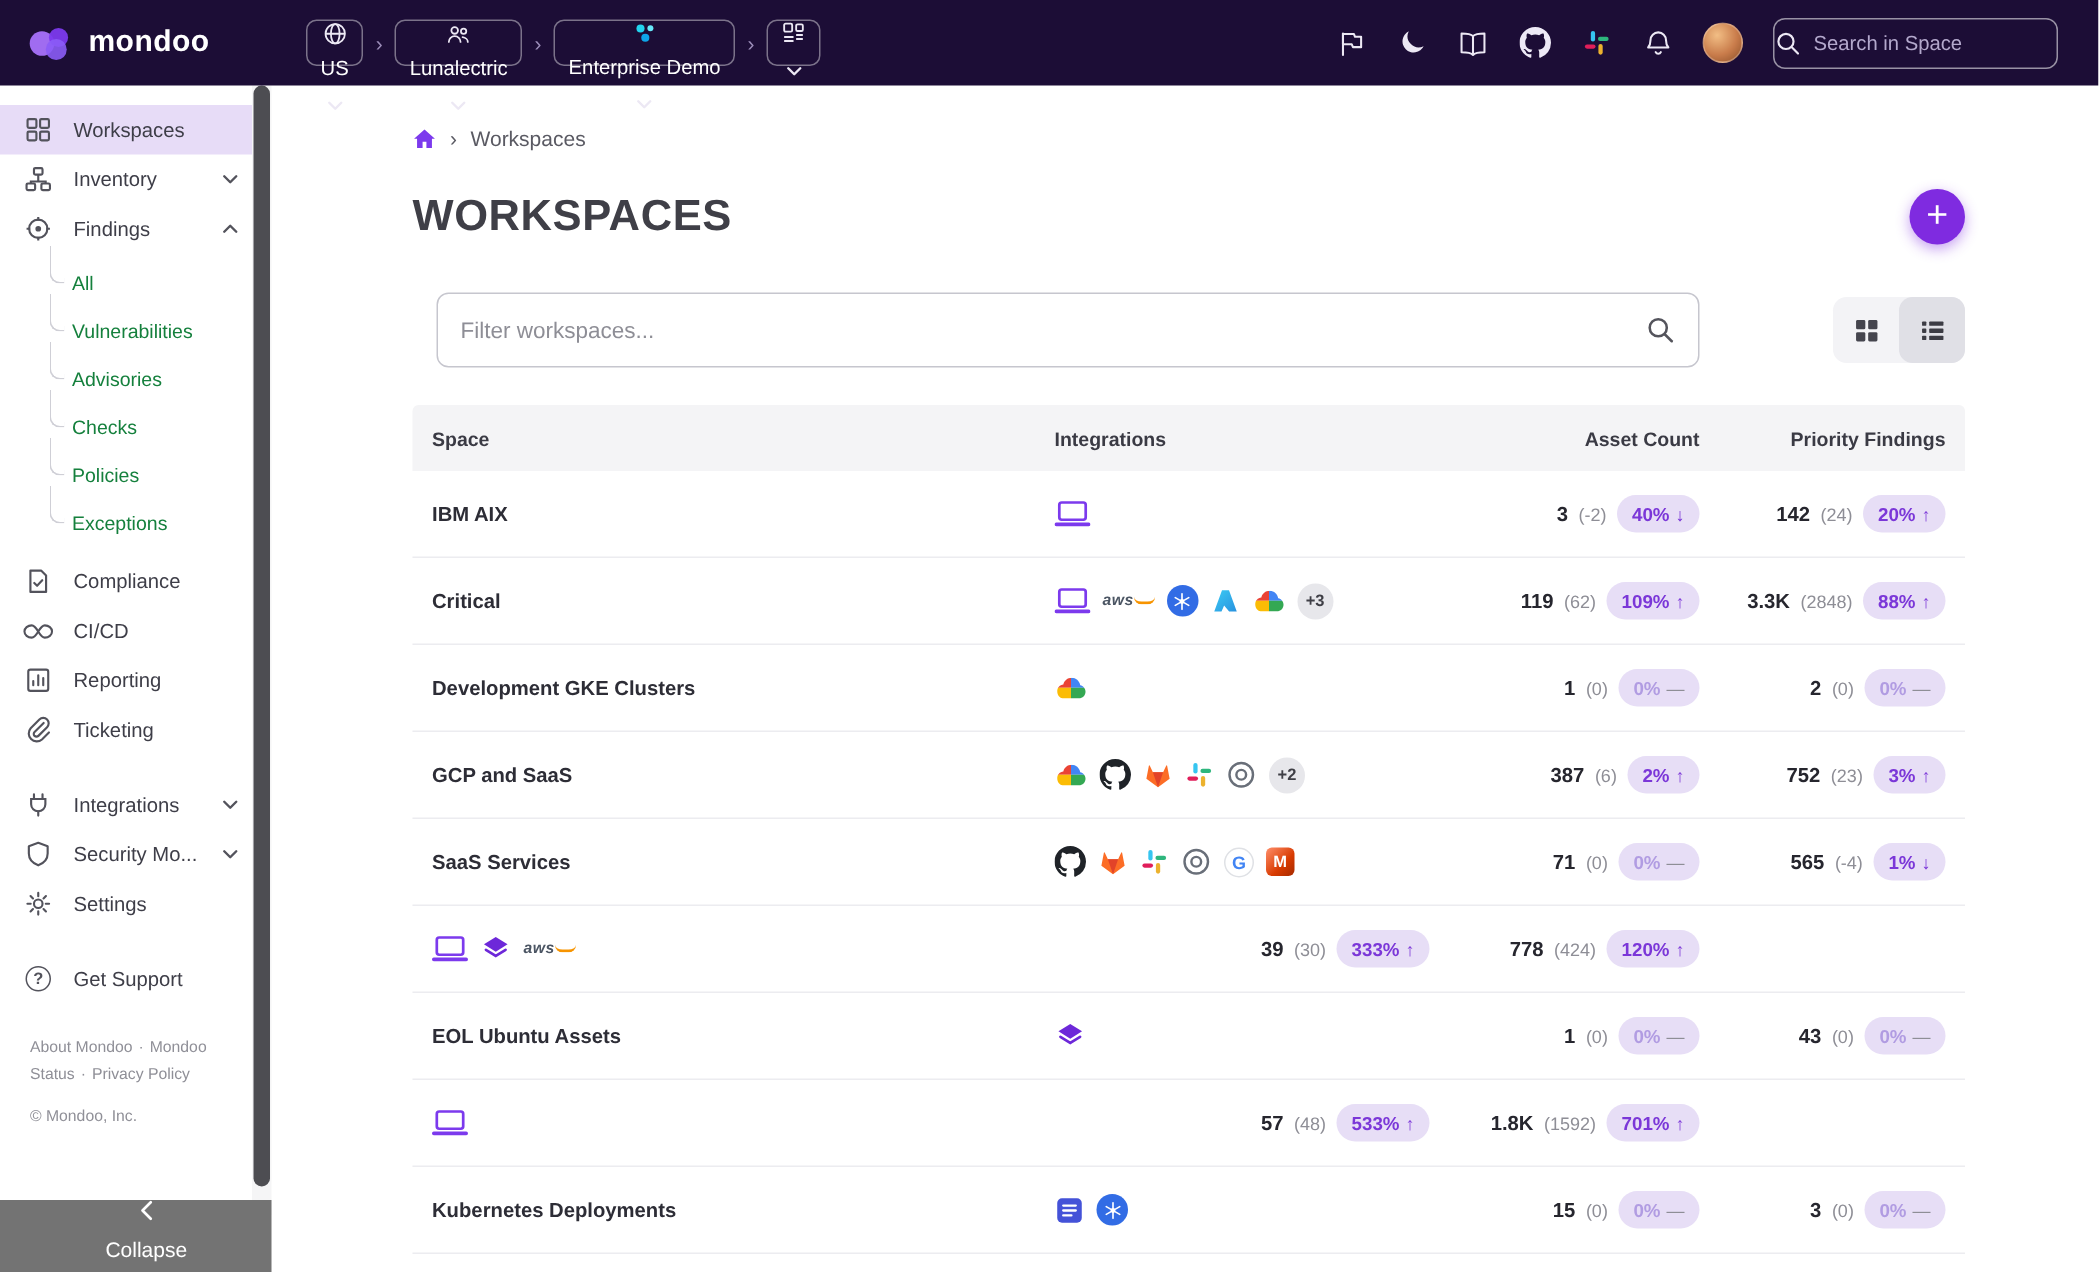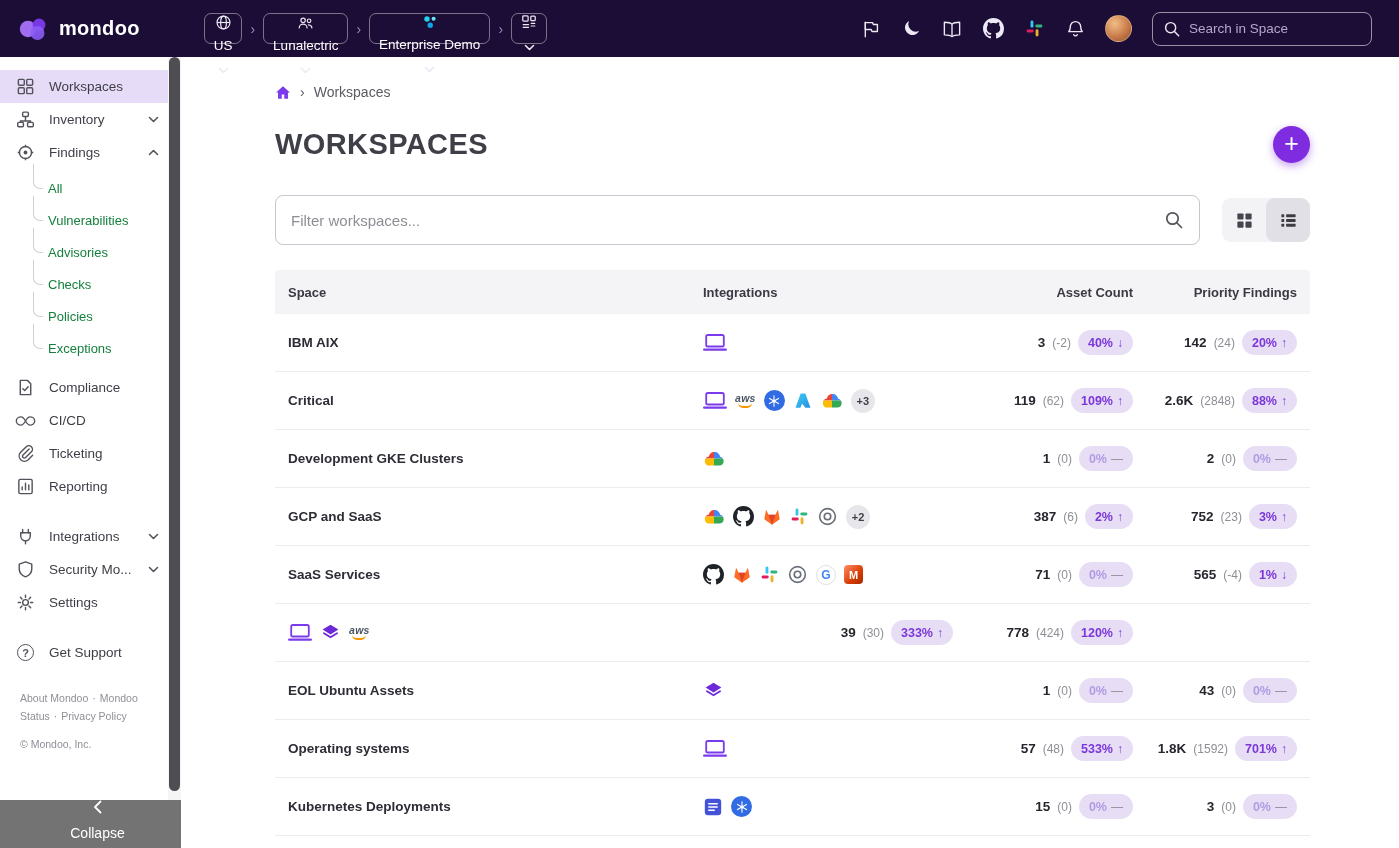--- a/index.html
+++ b/index.html
@@ -15,21 +15,21 @@
 .crumbs{display:flex;align-items:center;gap:8px;margin-left:64px;}
 .pill{display:flex;align-items:center;gap:7px;height:31px;padding:0 9px;border:1px solid rgba(255,255,255,.42);border-radius:7px;color:#fff;font-size:13.5px;}
 .pill .plabel{font-weight:500;white-space:nowrap;}
 .pdiv{width:1px;height:17px;background:rgba(255,255,255,.35);}
 .csep{color:#9B8CB8;font-size:14px;}
 .pic,.chev{display:flex;align-items:center;}
 .chev{color:#ECE8F4;}
 .top-actions{margin-left:auto;display:flex;align-items:center;gap:5px;}
 .tbtn{width:36px;height:36px;display:flex;align-items:center;justify-content:center;border-radius:50%;}
 .avatar{width:27px;height:27px;border-radius:50%;background:radial-gradient(circle at 35% 30%,#F2BE85,#C97C4B 55%,#8A4E28);margin:0 7px;cursor:pointer;border:1px solid rgba(255,255,255,.25);}
-.search{display:flex;align-items:center;gap:8px;width:220px;height:34px;border:1px solid rgba(255,255,255,.55);border-radius:8px;padding:0 10px;margin-left:8px;}
+.search{display:flex;align-items:center;gap:8px;width:190px;height:34px;border:1px solid rgba(255,255,255,.55);border-radius:8px;padding:0 0;margin-left:8px;}
 .search input{flex:1;min-width:0;background:transparent;border:none;outline:none;color:#fff;font-size:13.5px;}
 .search input::placeholder{color:#B3A8CC;}
 
 
 .sidebar{position:absolute;top:57px;left:0;width:168px;bottom:0;background:#fff;z-index:10;}
 .side-nav{padding-top:13px;}
 .side-item{height:33px;display:flex;align-items:center;gap:13px;padding:0 9px 0 15px;font-size:13.5px;color:#3E3E48;cursor:pointer;white-space:nowrap;}
 .side-item.gap{margin-top:17px;}
 .side-item.active{background:#E7DCF7;}
 .sic{width:21px;display:flex;justify-content:center;align-items:center;color:#53535C;}
@@ -46,21 +46,21 @@
 .collapse-bar{position:absolute;left:0;bottom:0;width:181px;height:48px;background:#737373;display:flex;align-items:center;gap:11px;padding-left:14px;color:#fff;font-size:14px;z-index:25;}
 
 
 .main{position:absolute;top:57px;left:181px;width:1218px;bottom:0;padding:25px 89px 0 94px;overflow:hidden;background:#fff;}
 .breadcrumb{display:flex;align-items:center;gap:9px;height:20px;font-size:14px;color:#5A5A63;}
 .bc-home{display:flex;cursor:pointer;}
 .page-head{margin-top:24px;display:flex;align-items:center;justify-content:space-between;}
 .page-title{font-size:29px;font-weight:800;color:#3F3F47;letter-spacing:.4px;}
 .add-btn{width:37px;height:37px;border-radius:50%;background:#7F2BE0;color:#fff;font-size:25px;display:flex;align-items:center;justify-content:center;box-shadow:0 3px 9px rgba(127,43,224,.45);padding-bottom:3px;}
 .controls{margin-top:32px;display:flex;justify-content:space-between;align-items:center;}
-.filter{width:925px;height:50px;border:1px solid #C6C6CE;border-radius:8px;display:flex;align-items:center;padding:0 15px;gap:10px;background:#fff;}
+.filter{width:842px;height:50px;border:1px solid #C6C6CE;border-radius:8px;display:flex;align-items:center;padding:0 15px;gap:10px;background:#fff;margin-left:16px;}
 .filter input{flex:1;border:none;outline:none;font-size:15px;color:#333;}
 .filter input::placeholder{color:#8E8E96;}
 .view-toggle{display:flex;background:#F3F3F6;border-radius:9px;}
 .vbtn{width:44px;height:44px;display:flex;align-items:center;justify-content:center;border-radius:9px;}
 .vbtn.active{background:#E0E0E6;}
 .table{margin-top:25px;}
 .thead,.trow{display:grid;grid-template-columns:415px 250px 180px 164px;align-items:center;padding:0 13px;}
 .thead{height:44px;background:#F4F4F6;border-radius:4px 4px 0 0;font-size:13px;font-weight:700;color:#3A3A44;}
 .th-right{text-align:right;}
 .trow{height:58px;border-bottom:1px solid #ECECF0;cursor:pointer;background:#fff;}
@@ -71,21 +71,21 @@
 .delta{font-size:12px;color:#8E8E96;}
 .badge{display:inline-flex;align-items:center;gap:4px;height:25px;padding:0 10px;border-radius:13px;background:#E7DEF6;font-size:12.5px;font-weight:700;color:#7B37D8;}
 .badge .tglyph{font-size:12px;}
 .badge.muted{color:#B19CE2;}
 .badge.muted .tglyph{color:#8E8E96;font-weight:400;}
 .overflow{width:24px;height:24px;border-radius:50%;background:#E7E7EB;color:#3F3F46;font-size:11px;font-weight:700;display:inline-flex;align-items:center;justify-content:center;}
 .int-icon{display:inline-flex;align-items:center;justify-content:center;}
 
 
 .k8s{width:21px;height:21px;border-radius:50%;background:#326CE5;display:inline-flex;align-items:center;justify-content:center;}
-.aws-wrap{display:inline-flex;flex-direction:column;align-items:center;line-height:1;justify-content:center;}
+.aws-wrap{display:inline-flex;align-items:center;line-height:1;justify-content:center;}
 .aws-txt{font-size:10.5px;font-weight:800;font-style:italic;color:#4B5563;letter-spacing:.3px;}
 .aws-smile{width:14px;height:5px;border-bottom:2px solid #F79400;border-radius:0 0 9px 9px;margin-top:-1px;}
 .gog{width:20px;height:20px;border-radius:50%;background:#fff;border:1px solid #DFE1E5;color:#4285F4;font-weight:800;font-size:12px;display:inline-flex;align-items:center;justify-content:center;}
 .m365{width:19px;height:19px;border-radius:4px;background:linear-gradient(135deg,#FF8F6B,#D83B01 60%,#A52A00);color:#fff;font-weight:800;font-size:11px;display:inline-flex;align-items:center;justify-content:center;}
 .q-ic{width:17px;height:17px;border-radius:50%;border:1.5px solid #53535C;color:#53535C;font-size:11px;font-weight:700;display:inline-flex;align-items:center;justify-content:center;}
 </style>
 </head>
 <body>
 
 <header class="topbar">
@@ -329,35 +329,35 @@
         <span class="sic">
           <svg width="21" height="12" viewBox="0 0 24 12">
             <path d="M7 1.3C4 1.3 1.5 3.4 1.5 6S4 10.7 7 10.7c4.5 0 5.5-9.4 10-9.4 3 0 5.5 2.1 5.5 4.7s-2.5 4.7-5.5 4.7c-4.5 0-5.5-9.4-10-9.4" fill="none" stroke="#53535C" stroke-width="1.6"></path>
           </svg>
         </span>
         <span class="side-label">CI/CD</span>
       </div>
       <div class="side-item">
         <span class="sic">
           <svg width="19" height="19" viewBox="0 0 20 20">
-            <path d="M13.8 5.2 7.4 11.6a1.9 1.9 0 0 0 2.7 2.7l6.1-6.1a3.8 3.8 0 0 0-5.4-5.4L4.7 8.9a5.6 5.6 0 0 0 7.9 7.9l4.9-4.9" fill="none" stroke="#53535C" stroke-width="1.5" stroke-linecap="round"></path>
-          </svg>
-        </span>
-        <span class="side-label">Ticketing</span>
-      </div>
-      <div class="side-item">
-        <span class="sic">
-          <svg width="19" height="19" viewBox="0 0 20 20">
             <g fill="none" stroke="#53535C" stroke-width="1.5" stroke-linecap="round">
               <rect x="3" y="2.5" width="14" height="15" rx="1.5"></rect>
               <path d="M6.5 13.5v-3M10 13.5v-7M13.5 13.5v-5"></path>
             </g>
           </svg>
         </span>
         <span class="side-label">Reporting</span>
+      </div>
+      <div class="side-item">
+        <span class="sic">
+          <svg width="19" height="19" viewBox="0 0 20 20">
+            <path d="M13.8 5.2 7.4 11.6a1.9 1.9 0 0 0 2.7 2.7l6.1-6.1a3.8 3.8 0 0 0-5.4-5.4L4.7 8.9a5.6 5.6 0 0 0 7.9 7.9l4.9-4.9" fill="none" stroke="#53535C" stroke-width="1.5" stroke-linecap="round"></path>
+          </svg>
+        </span>
+        <span class="side-label">Ticketing</span>
       </div>
       <div class="side-item gap">
         <span class="sic">
           <svg width="19" height="19" viewBox="0 0 20 20">
             <g fill="none" stroke="#53535C" stroke-width="1.5" stroke-linecap="round">
               <path d="M7 2.6v3.4M13 2.6v3.4"></path>
               <path d="M5 6h10v3.6a5 5 0 0 1-10 0z"></path>
               <path d="M10 14.6v3"></path>
             </g>
           </svg>
@@ -567,21 +567,21 @@
           </div>
           <div class="c-metric">
             <span class="num">119</span>
             <span class="delta">(62)</span>
             <span class="badge">
               <span>109%</span>
               <span class="tglyph">↑</span>
             </span>
           </div>
           <div class="c-metric">
-            <span class="num">2.6K</span>
+            <span class="num">3.3K</span>
             <span class="delta">(2848)</span>
             <span class="badge">
               <span>88%</span>
               <span class="tglyph">↑</span>
             </span>
           </div>
         </div>
         <div class="trow">
           <div class="c-name">Development GKE Clusters</div>
           <div class="c-int">
@@ -791,21 +791,20 @@
           <div class="c-metric">
             <span class="num">43</span>
             <span class="delta">(0)</span>
             <span class="badge muted">
               <span>0%</span>
               <span class="tglyph">—</span>
             </span>
           </div>
         </div>
         <div class="trow">
-          <div class="c-name">Operating systems</div>
           <div class="c-int">
             <span class="int-icon">
               <svg width="24" height="19" viewBox="0 0 24 19">
                 <rect x="3.2" y="2" width="17.6" height="11.5" rx="1.6" fill="none" stroke="#7C3AED" stroke-width="1.8"></rect>
                 <path d="M1.2 16.6h21.6" stroke="#7C3AED" stroke-width="2.4" stroke-linecap="round"></path>
               </svg>
             </span>
           </div>
           <div class="c-metric">
             <span class="num">57</span>

